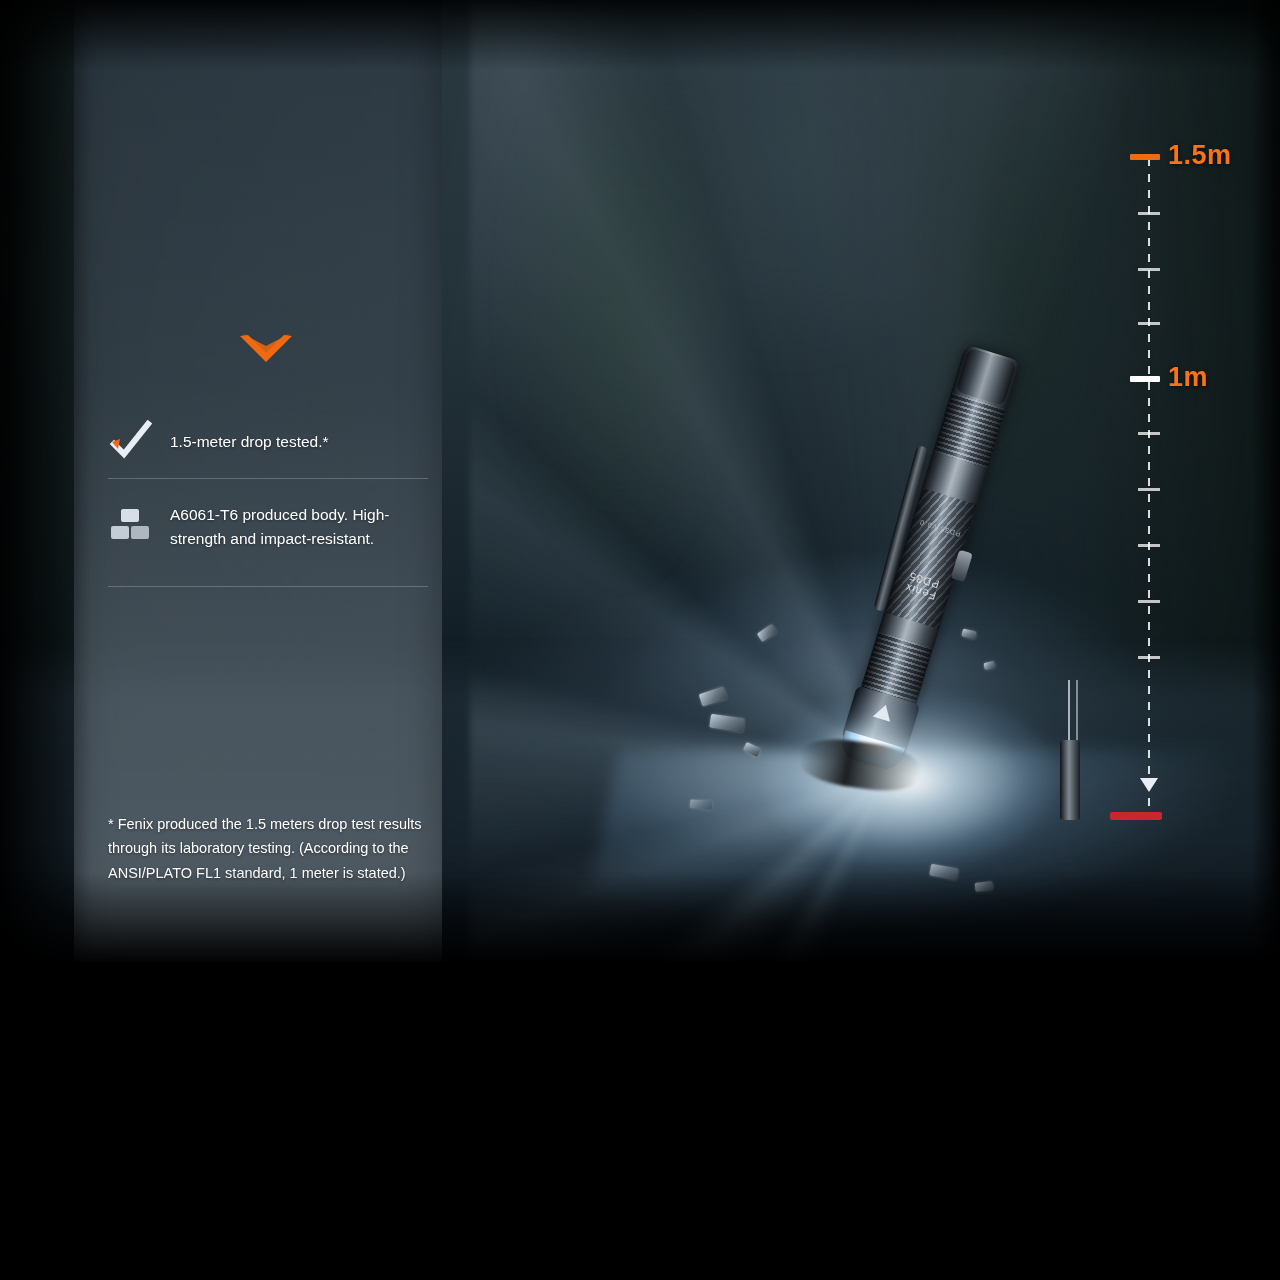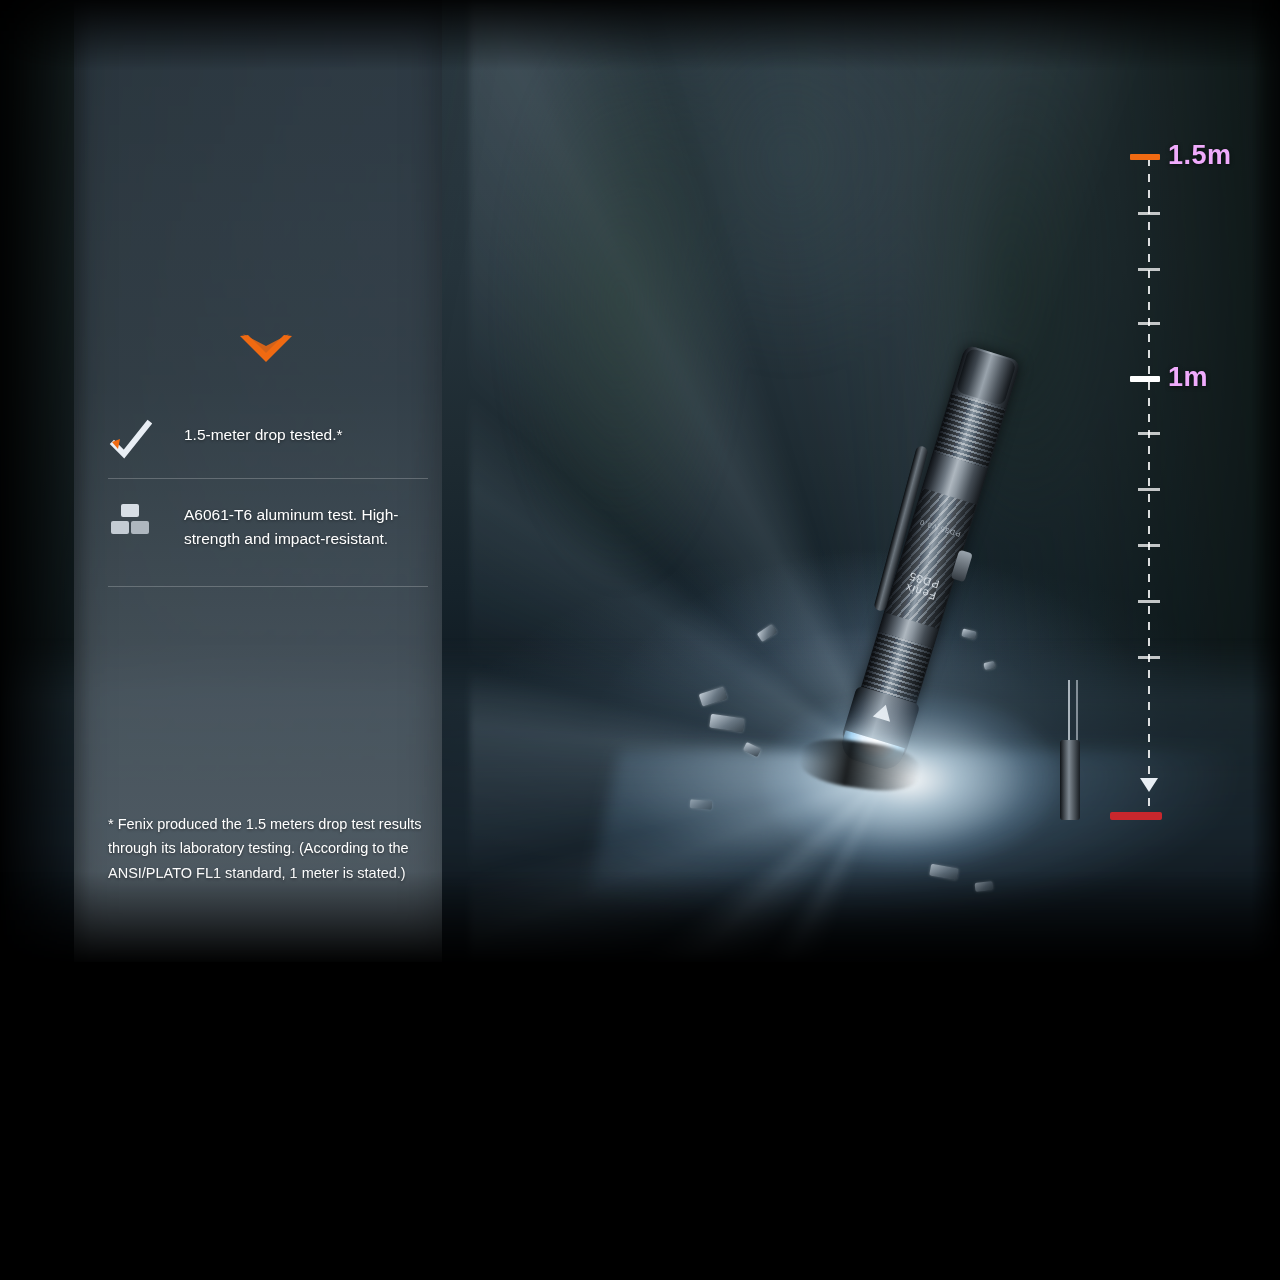--- a/index.html
+++ b/index.html
@@ -286,21 +286,21 @@
     left: 20px;
     width: 30px;
     height: 6px;
     border-radius: 1px;
   }
   .tick-15 { background: #f06a12; top: 14px; }
   .tick-1m { background: #ffffff; top: 236px; }
   .ruler-label {
     position: absolute;
     left: 58px;
-    color: #f0abfc;
+    color: #f97316;
     font-size: 27px;
     font-weight: bold;
     letter-spacing: 0.5px;
     text-shadow: 0 1px 4px rgba(0,0,0,0.65);
   }
   .label-15 { top: 0px; }
   .label-1m { top: 222px; }
   .mini-light {
     position: absolute;
     left: -50px;
@@ -376,22 +376,22 @@
     top: 332px;
     width: 0; height: 0;
   }
   #chevron svg { display: block; }
 
   .feature {
     position: absolute;
     left: 34px;
     width: 326px;
     display: flex;
-    gap: 32px;
-    align-items: flex-start;
+    gap: 18px;
+    align-items: center;
   }
   .feature-icon {
     flex: 0 0 auto;
     width: 44px;
     height: 44px;
     position: relative;
   }
   .feature-text {
     color: #ffffff;
     font-size: 15.5px;
@@ -546,21 +546,21 @@
       <div class="divider d1"></div>
 
       <div class="feature f2">
         <div class="feature-icon">
           <svg width="44" height="44" viewBox="0 0 44 44">
             <rect x="13" y="6" width="18" height="13" rx="2" fill="#d7dee5"></rect>
             <rect x="3" y="23" width="18" height="13" rx="2" fill="#c4ccd4"></rect>
             <rect x="23" y="23" width="18" height="13" rx="2" fill="#aeb7bf"></rect>
           </svg>
         </div>
-        <div class="feature-text">A6061-T6 aluminum test. High-strength and impact-resistant.</div>
+        <div class="feature-text">A6061-T6 produced body. High-strength and impact-resistant.</div>
       </div>
 
       <div class="divider d2"></div>
 
 
       <div id="footnote">* Fenix produced the 1.5 meters drop test results through its laboratory testing. (According to the ANSI/PLATO FL1 standard, 1 meter is stated.)</div>
     </div>
 
     <div class="edge-fade-left"></div>
     <div class="edge-fade-top"></div>

